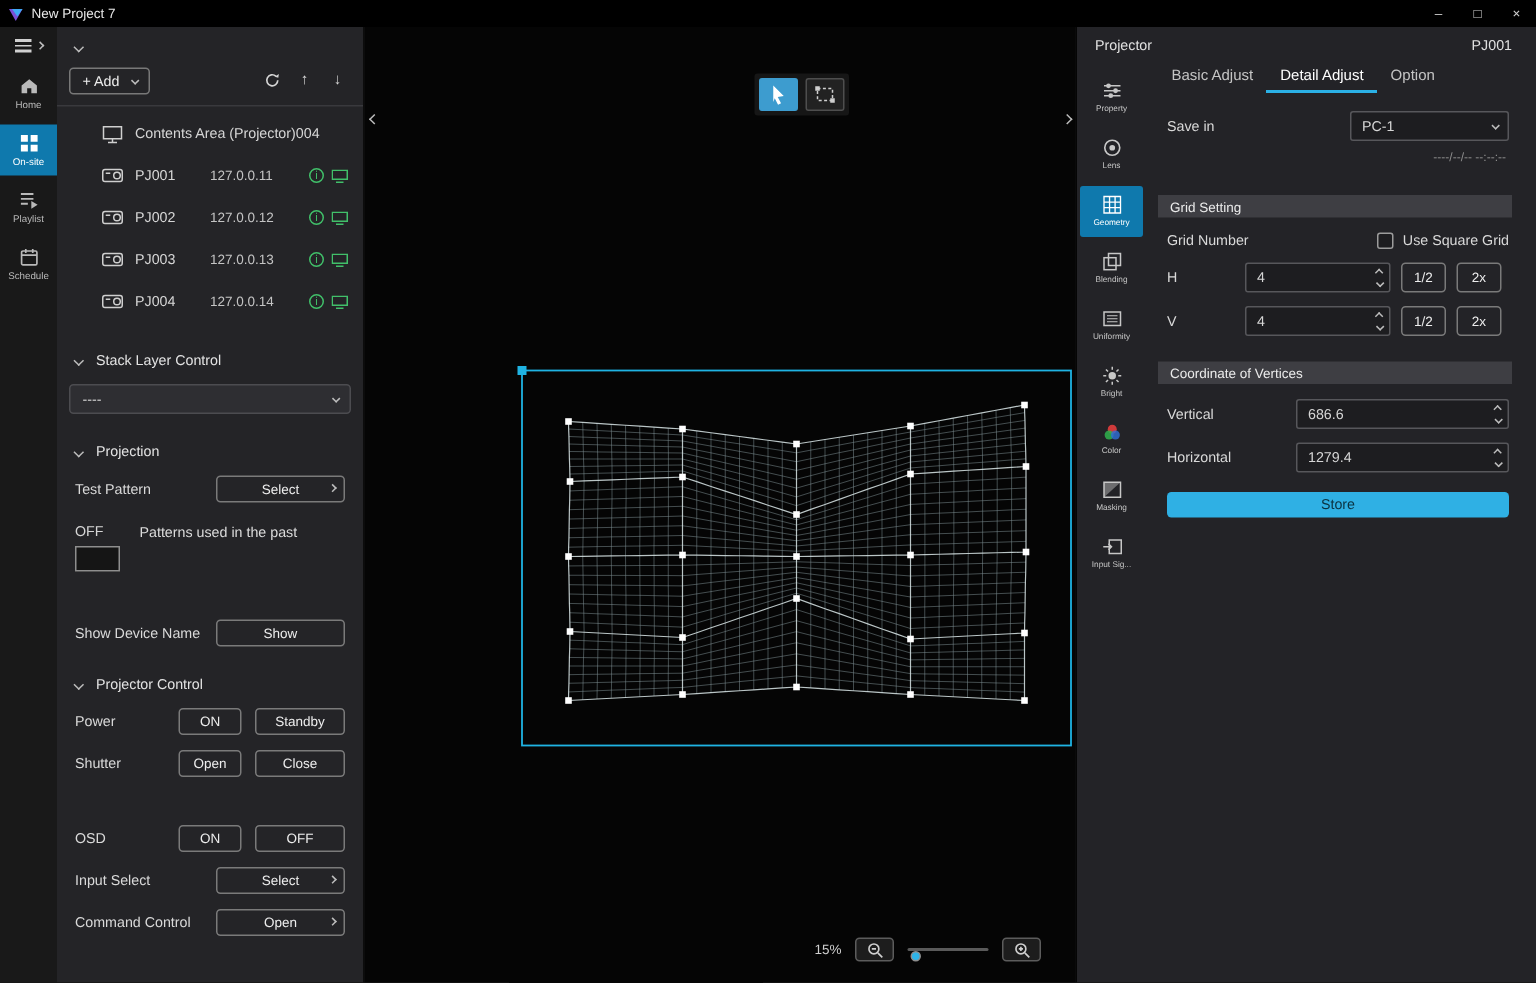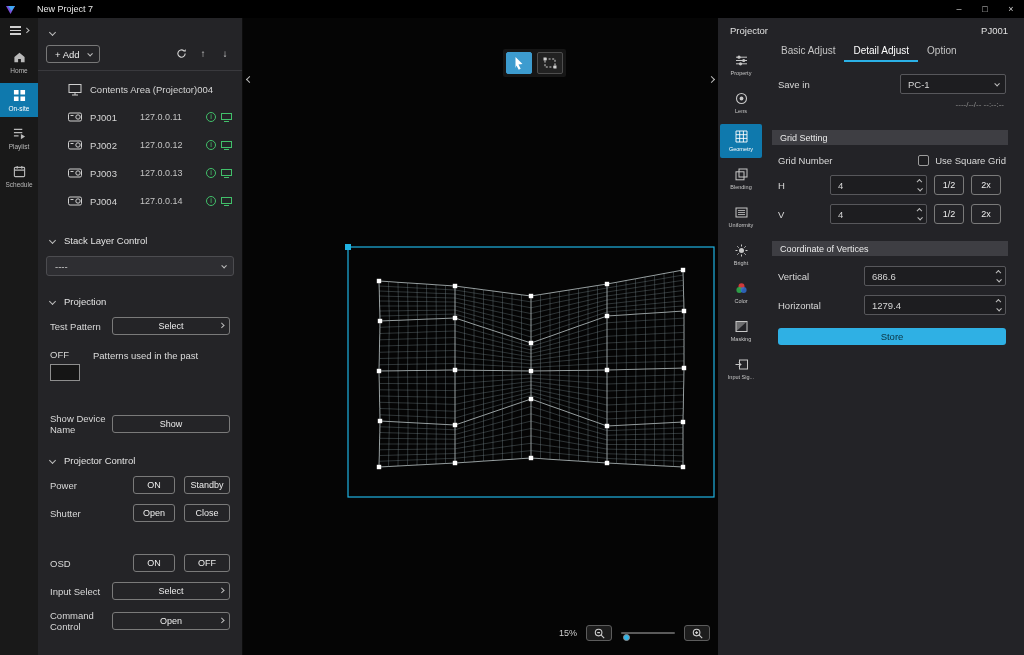--- a/index.html
+++ b/index.html
@@ -2,21 +2,21 @@
 <html><head>
 <meta charset="utf-8">
 <style>
   html,body{margin:0;padding:0;width:1024px;height:655px;overflow:hidden;background:#161616;
     font-family:"Liberation Sans",sans-serif;font-size:10px;color:#d6d6d6}
   *{box-sizing:border-box}
   .app{display:flex;flex-direction:column;width:100%;height:100%}
 
   
   .titlebar{height:18px;background:#000;display:flex;align-items:center;justify-content:space-between;flex:0 0 auto}
-  .tb-left{display:flex;align-items:center;gap:21px;padding-left:5px}
+  .tb-left{display:flex;align-items:center;gap:5px;padding-left:5px}
   .tb-title{font-size:9px;color:#e8e8e8}
   .win-btns{display:flex;height:100%}
   .win-btn{width:26px;display:flex;align-items:center;justify-content:center;color:#cfcfcf;font-size:9px}
 
   .main{flex:1;display:flex;min-height:0}
 
   
   .sidebar{width:38px;background:#191919;display:flex;flex-direction:column;align-items:center;flex:0 0 auto}
   .hamburger{margin:8px 0 10px;display:flex;align-items:center;gap:4px}
   .hamb-bars{display:flex;flex-direction:column;gap:2px}
@@ -39,37 +39,37 @@
   .tree-row .ip{font-size:9px;color:#c4c4c4}
   .row-status{margin-left:auto;display:flex;gap:5px;align-items:center}
   .ginfo{width:10px;height:10px;border:1px solid #41c06a;border-radius:50%;color:#41c06a;font-size:7.5px;line-height:8px;text-align:center}
   .ginfo::after{content:"i"}
   .lp-section{display:flex;align-items:center;gap:9px;padding:0 12px;margin-top:20px;color:#e3e3e3}
   .lp-drop{margin:10px 8px 0;height:20px;background:#2e2e32;border:1px solid #4c4c50;border-radius:3px;display:flex;align-items:center;justify-content:space-between;padding:0 8px}
   .ctl-row{display:flex;align-items:center;padding:0 12px 0 12px;margin-top:10px}
   .ctl-row .lbl{flex:1;color:#d9d9d9}
   .btn{height:18px;border:1px solid #7a7a7a;border-radius:3px;background:transparent;color:#ededed;font-size:9px;display:flex;align-items:center;justify-content:center}
   .btn.b1{width:42px}
-  .btn.b2{width:46px;margin-left:9px}
-  .btn.wide{width:118px;position:relative}
+  .btn.b2{width:60px;margin-left:9px}
+  .btn.wide{width:86px;position:relative}
   .btn.wide .chev{position:absolute;right:6px}
   .off-row{display:flex;align-items:flex-start;gap:13px;padding:0 12px;margin-top:14px}
   .thumb{width:30px;height:17px;border:1px solid #8e8e8e;background:#151515;margin-top:4px}
   .note{color:#dcdcdc;padding-top:1px}
   .gap-top{margin-top:32px}
 
   
   .canvas{flex:1;position:relative;background:#050505;min-width:0}
   .panel-toggle{position:absolute;top:52px;z-index:5;width:10px;height:18px;display:flex;align-items:center;justify-content:center}
   .panel-toggle.tleft{left:1px}
   .panel-toggle.tright{right:1px}
   .tools{position:absolute;top:31px;left:260px;display:flex;gap:5px;background:#161616;padding:3px;border-radius:2px}
   .tool-btn{width:26px;height:22px;display:flex;align-items:center;justify-content:center;border-radius:2px;border:1px solid #4e4e4e;background:#222;padding:0}
   .tool-btn.active{background:#3d9ccf;border-color:#3d9ccf}
-  .zoombar{position:absolute;top:607px;left:316px;display:flex;align-items:center;gap:9px}
+  .zoombar{position:absolute;top:607px;left:300px;display:flex;align-items:center;gap:9px}
   .zoom-pct{font-size:9px;color:#d0d0d0}
   .zoom-btn{width:26px;height:16px;border:1px solid #5c5c5c;border-radius:3px;background:#1d1d1d;display:flex;align-items:center;justify-content:center;padding:0}
   .slider{width:54px;height:10px;position:relative;display:flex;align-items:center}
   .slider .track{width:100%;height:2.5px;background:#5a5a5a;border-radius:2px}
   .slider .thumb{position:absolute;left:2px;top:1.5px;width:7px;height:7px;border-radius:50%;background:#2fb4e8}
   svg.mesh{position:absolute;left:0;top:0}
   .sel-rect{fill:none;stroke:#1fb3e3;stroke-width:1.2}
   .mesh-fine{fill:none;stroke:#9db3b8;stroke-width:.5;opacity:.55}
   .mesh-coarse{fill:none;stroke:#dbe7e9;stroke-width:.8;opacity:.85}
   .cpoints rect{fill:#fff}

